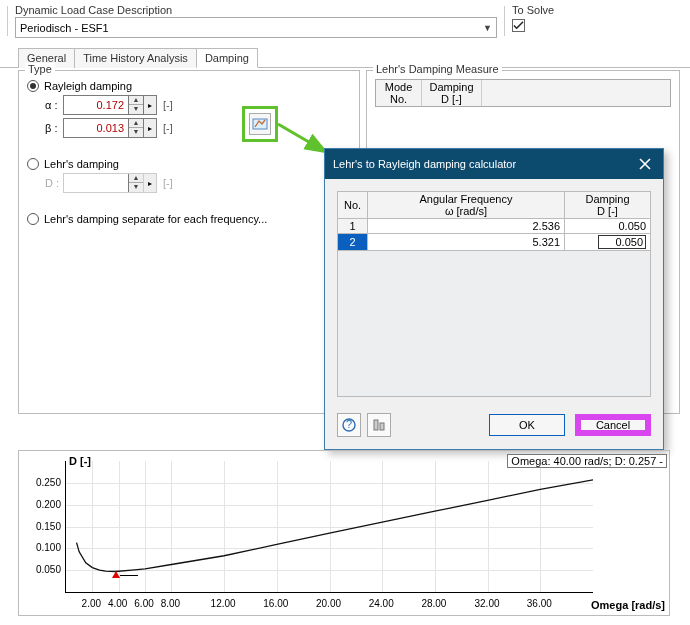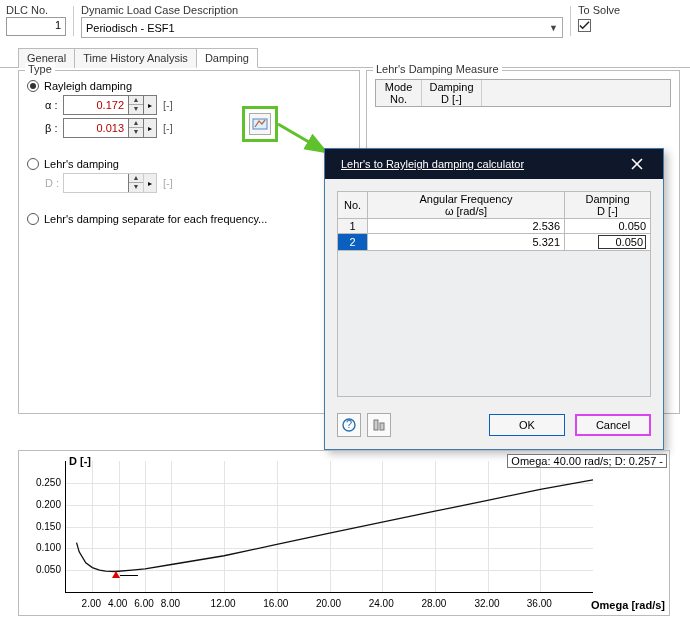--- a/index.html
+++ b/index.html
@@ -50,57 +50,53 @@
 
 .arrow-svg{position:absolute;left:278px;top:122px;pointer-events:none;}
 
 .lehrs-header{display:flex;border:1px solid #aaa;background:#f3f3f3;margin-top:2px;}
 .lehrs-header div{border-right:1px solid #ccc;text-align:center;padding:1px 2px;line-height:12px;}
 .lh-mode{width:46px;}
 .lh-damp{width:60px;}
 .lh-comm{flex:1;border-right:none;}
 
 .dialog{position:absolute;left:324px;top:148px;width:340px;border:1px solid #3f7caa;background:#f0f0f0;box-shadow:4px 4px 8px rgba(0,0,0,0.25);}
-.dlg-title{background:#0f172a;color:#fff;display:flex;align-items:center;justify-content:space-between;padding:5px 16px;font-size:12px;text-decoration:underline;}
+.dlg-title{background:#0c4a6e;color:#fff;display:flex;align-items:center;justify-content:space-between;padding:5px 8px;font-size:12px;}
 .dlg-close{width:20px;height:20px;display:flex;align-items:center;justify-content:center;}
 .dlg-body{padding:12px;text-align:right;}
 .grid{border:1px solid #999;text-align:center;border-collapse:collapse;width: 314px;font-size:11px;}
 .grid th,.grid td{border:1px solid #bbb;padding:1px 4px;}
 .grid th{background:#f3f3f3;font-weight:normal;}
 .gh-no{width:30px;}
 .grid td.no{background:#f3f3f3;}
 .grid tr.sel td.no{background:#0a5fbf;color:#fff;}
 .grid td.val{text-align:right;background:#fff;}
 .grid .edit{border:1px solid #333;padding:0 2px;display:inline-block;min-width:48px;text-align:right;}
 .grid-gap{height:146px;background:#eceef0;border:1px solid #bbb;border-top:none;}
 .dlg-foot{display:flex;align-items:center;justify-content:space-between;padding:2px 12px 12px 12px;}
 .ficons{display:flex;gap:6px;}
 .ficon{width:24px;height:24px;border:1px solid #aaa;background:#fafafa;display:flex;align-items:center;justify-content:center;}
 .fbtns{display:flex;gap:10px;}
-.fbtn{width:76px;height:22px;border:2px solid #d946ef;background:#f6f6f6;display:flex;align-items:center;justify-content:center;}
+.fbtn{width:76px;height:22px;border:6px solid #d946ef;background:#f6f6f6;display:flex;align-items:center;justify-content:center;}
 .fbtn.primary{border:1px solid #0a5fbf;}
 
 .chart-wrap{position:absolute;left:18px;top:450px;width:652px;height:166px;border:1px solid #bbb;}
 .chart-area{position:absolute;left:46px;top:10px;right:76px;bottom:22px;border-left:1.5px solid #000;border-bottom:1.5px solid #000;}
 .ylab{position:absolute;left:50px;top:4px;font-weight:bold;}
 .xlab{position:absolute;right:4px;bottom:4px;font-weight:bold;}
 .ytick{position:absolute;left:14px;font-size:10px;text-align:right;width:28px;}
 .xtick{position:absolute;bottom:6px;font-size:10px;transform:translateX(-50%);}
 .marker-tip{position:absolute;background:#fff;border:1px solid #777;padding:0 3px;font-size:11px;white-space:nowrap;}
 .tri{position:absolute;width:0;height:0;border-left:4px solid transparent;border-right:4px solid transparent;border-bottom:7px solid #e00000;}
 .gline{position:absolute;background:#e4e4e4;}
 </style>
 </head>
 <body>
 
 <div class="top-row">
-  <div class="field-group">
-    <span class="field-label">DLC No.</span>
-    <div class="dlc-no-box">1</div>
-  </div>
   <div class="divider-v"></div>
   <div class="field-group">
     <span class="field-label">Dynamic Load Case Description</span>
     <div class="desc-select">
       <span>Periodisch - ESF1</span>
       <span class="chev">▼</span>
     </div>
   </div>
   <div class="divider-v"></div>
   <div class="field-group">

